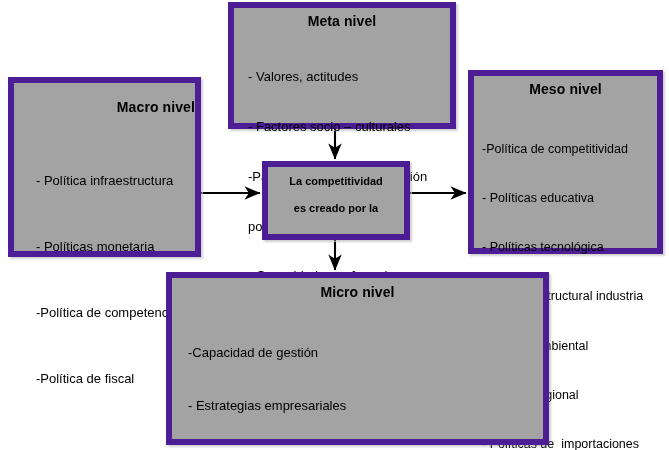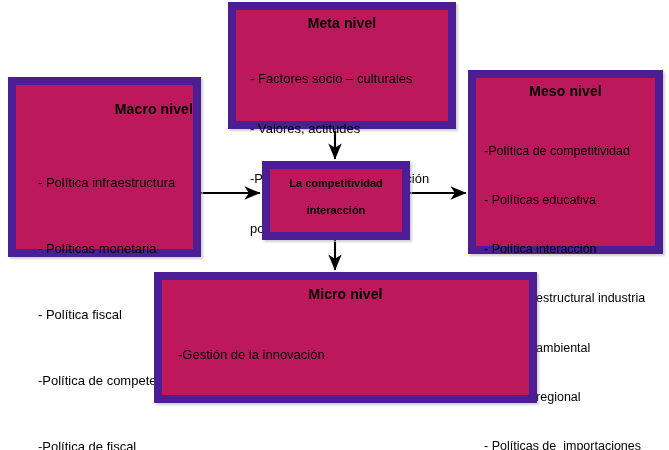--- a/index.html
+++ b/index.html
@@ -17,22 +17,22 @@
   }
   #canvas {
     position: absolute;
     left: 0; top: 0;
     width: 669px;
     height: 450px;
   }
   .box {
     position: absolute;
     box-sizing: border-box;
-    background: #be185d;
-    border: 8px solid #4c1d95;
+    background: #a3a3a3;
+    border: 6px solid #4c1d95;
     box-shadow: 2px 2px 2px rgba(120,120,120,0.35);
   }
   .box-title {
     font-weight: bold;
     font-size: 14px;
     text-align: center;
     line-height: 17px;
     letter-spacing: 0.1px;
   }
   .box-lines {
@@ -88,22 +88,22 @@
   #box-center .center-text {
     font-weight: bold;
     font-size: 11px;
     text-align: center;
     line-height: 25px;
     margin-top: 2px;
   }
 
   
   #box-micro {
-    left: 154px; top: 272px;
-    width: 383px; height: 131px;
+    left: 166px; top: 272px;
+    width: 383px; height: 173px;
   }
   #box-micro .box-title { margin-top: 6px; }
   #box-micro .box-lines {
     margin-top: 8px;
     padding-left: 16px;
     line-height: 17.6px;
   }
 
   .arrow-svg {
     position: absolute;
@@ -127,63 +127,64 @@
     <line x1="203" y1="193" x2="260" y2="193" stroke="#000000" stroke-width="2.1" marker-start="url(#ah)" marker-end="url(#ah)"></line>
 
     <line x1="412" y1="193" x2="466" y2="193" stroke="#000000" stroke-width="2.1" marker-start="url(#ah)" marker-end="url(#ah)"></line>
 
     <line x1="335" y1="242" x2="335" y2="270" stroke="#000000" stroke-width="2.1" marker-start="url(#ah)" marker-end="url(#ah)"></line>
   </svg>
 
   <div class="box" id="box-meta">
     <div class="box-title">Meta nivel</div>
     <div class="box-lines">
+      <div>- Valores, actitudes</div>
       <div>- Factores socio – culturales</div>
-      <div>- Valores, actitudes</div>
       <div>-Patrón básico de organización</div>
       <div>político-económica</div>
       <div>- Capacidad para formular</div>
       <div>estrategias y políticas</div>
     </div>
   </div>
 
   <div class="box" id="box-macro">
     <div class="box-title">Macro nivel</div>
     <div class="box-lines">
       <div>- Política infraestructura</div>
       <div>- Políticas monetaria</div>
-      <div>- Política fiscal</div>
       <div>-Política de competencia</div>
       <div>-Política de fiscal</div>
       
     </div>
   </div>
 
   <div class="box" id="box-meso">
     <div class="box-title">Meso nivel</div>
     <div class="box-lines">
       <div>-Política de competitividad</div>
       <div>- Políticas educativa</div>
-      <div>- Política interacción</div>
+      <div>- Políticas tecnológica</div>
       <div>- Política estructural industria</div>
       <div>- Política ambiental</div>
       <div>- Política regional</div>
       <div>- Políticas de  importaciones</div>
       
     </div>
   </div>
 
   <div class="box" id="box-center">
     <div class="center-text">La competitividad</div>
-    <div class="center-text">interacción</div>
+    <div class="center-text">es creado por la</div>
   </div>
 
   <div class="box" id="box-micro">
     <div class="box-title">Micro nivel</div>
     <div class="box-lines">
+      <div>-Capacidad de gestión</div>
+      <div>- Estrategias empresariales</div>
       <div>-Gestión de la innovación</div>
       
       
       
       
       
     </div>
   </div>
 
 </div>

